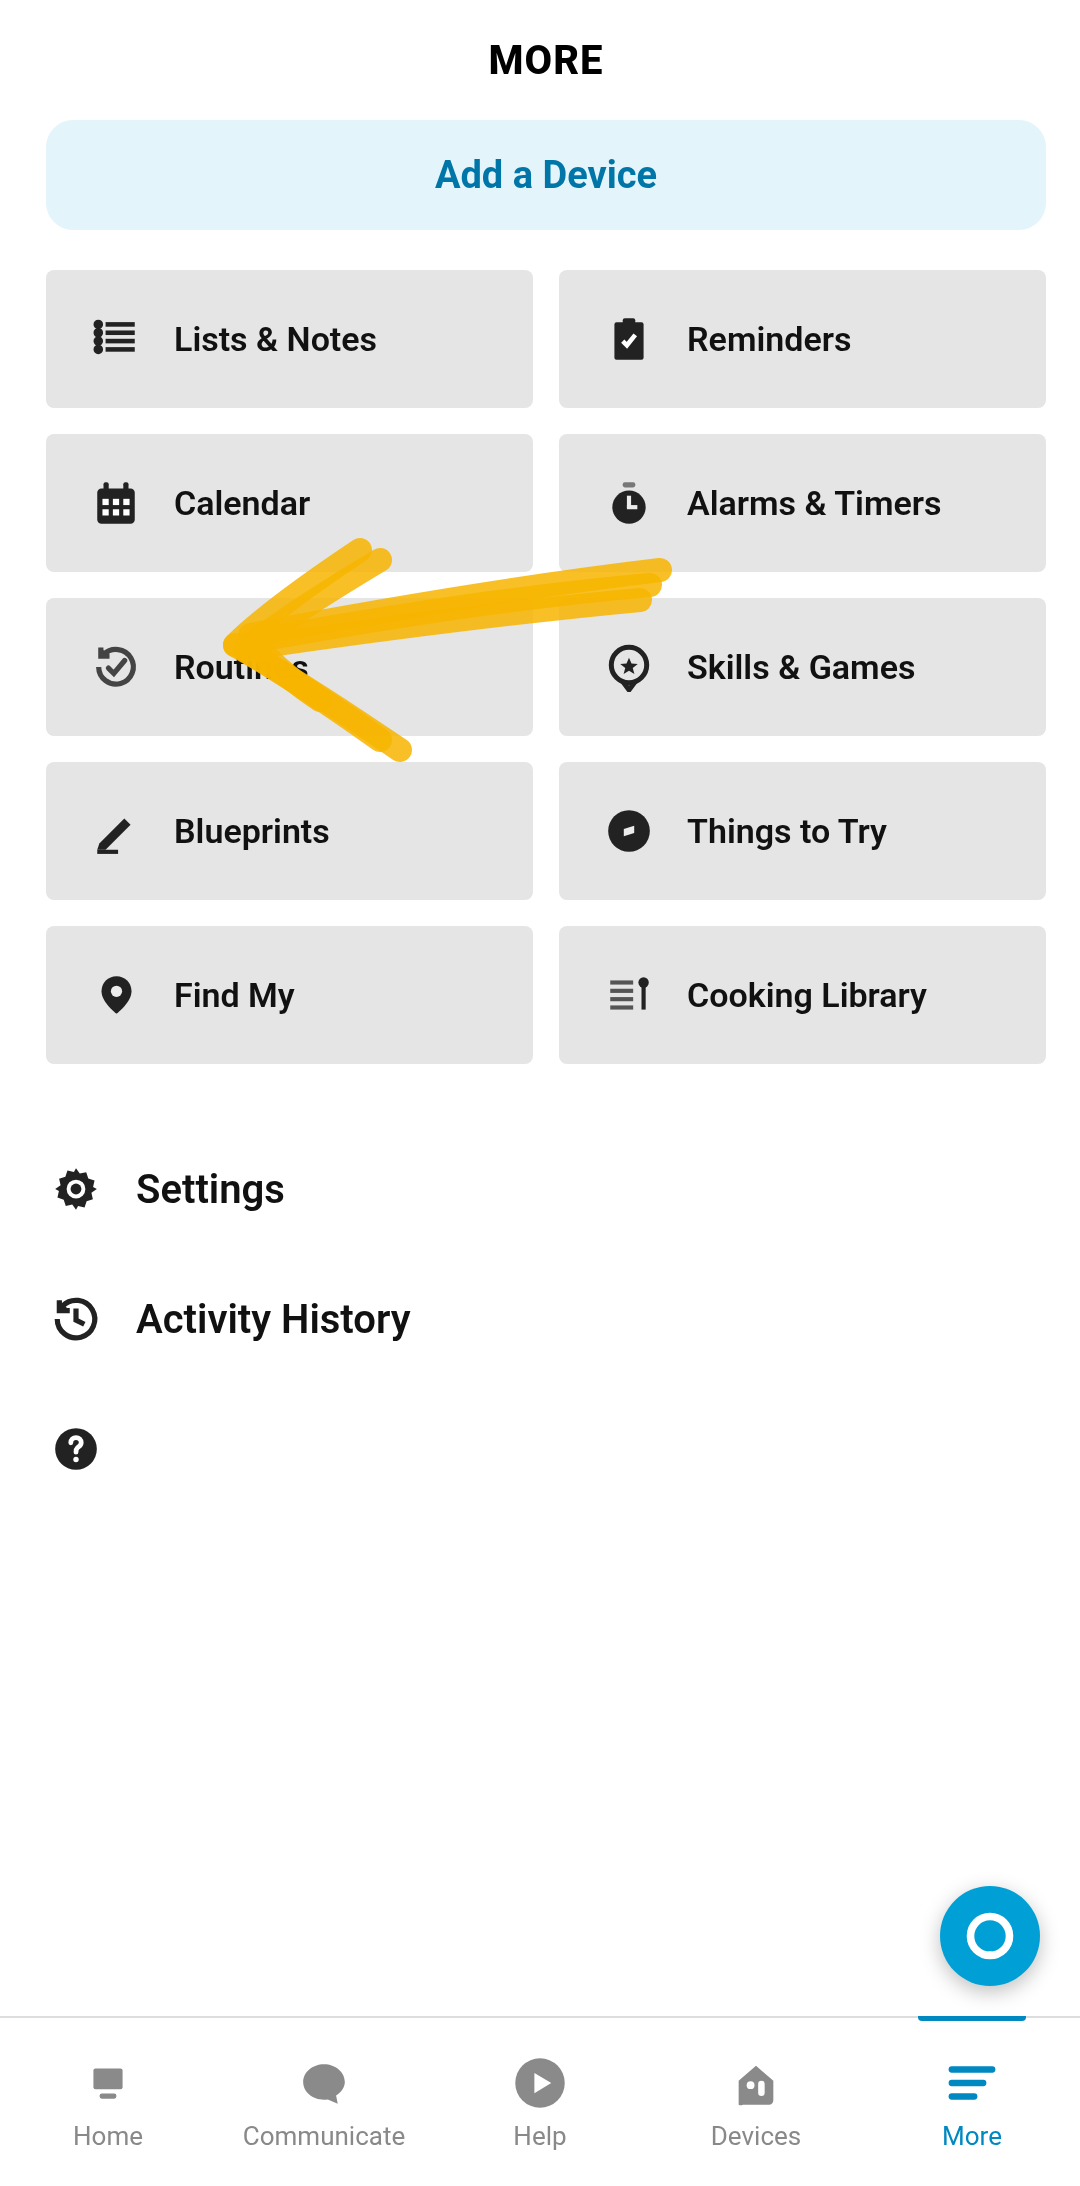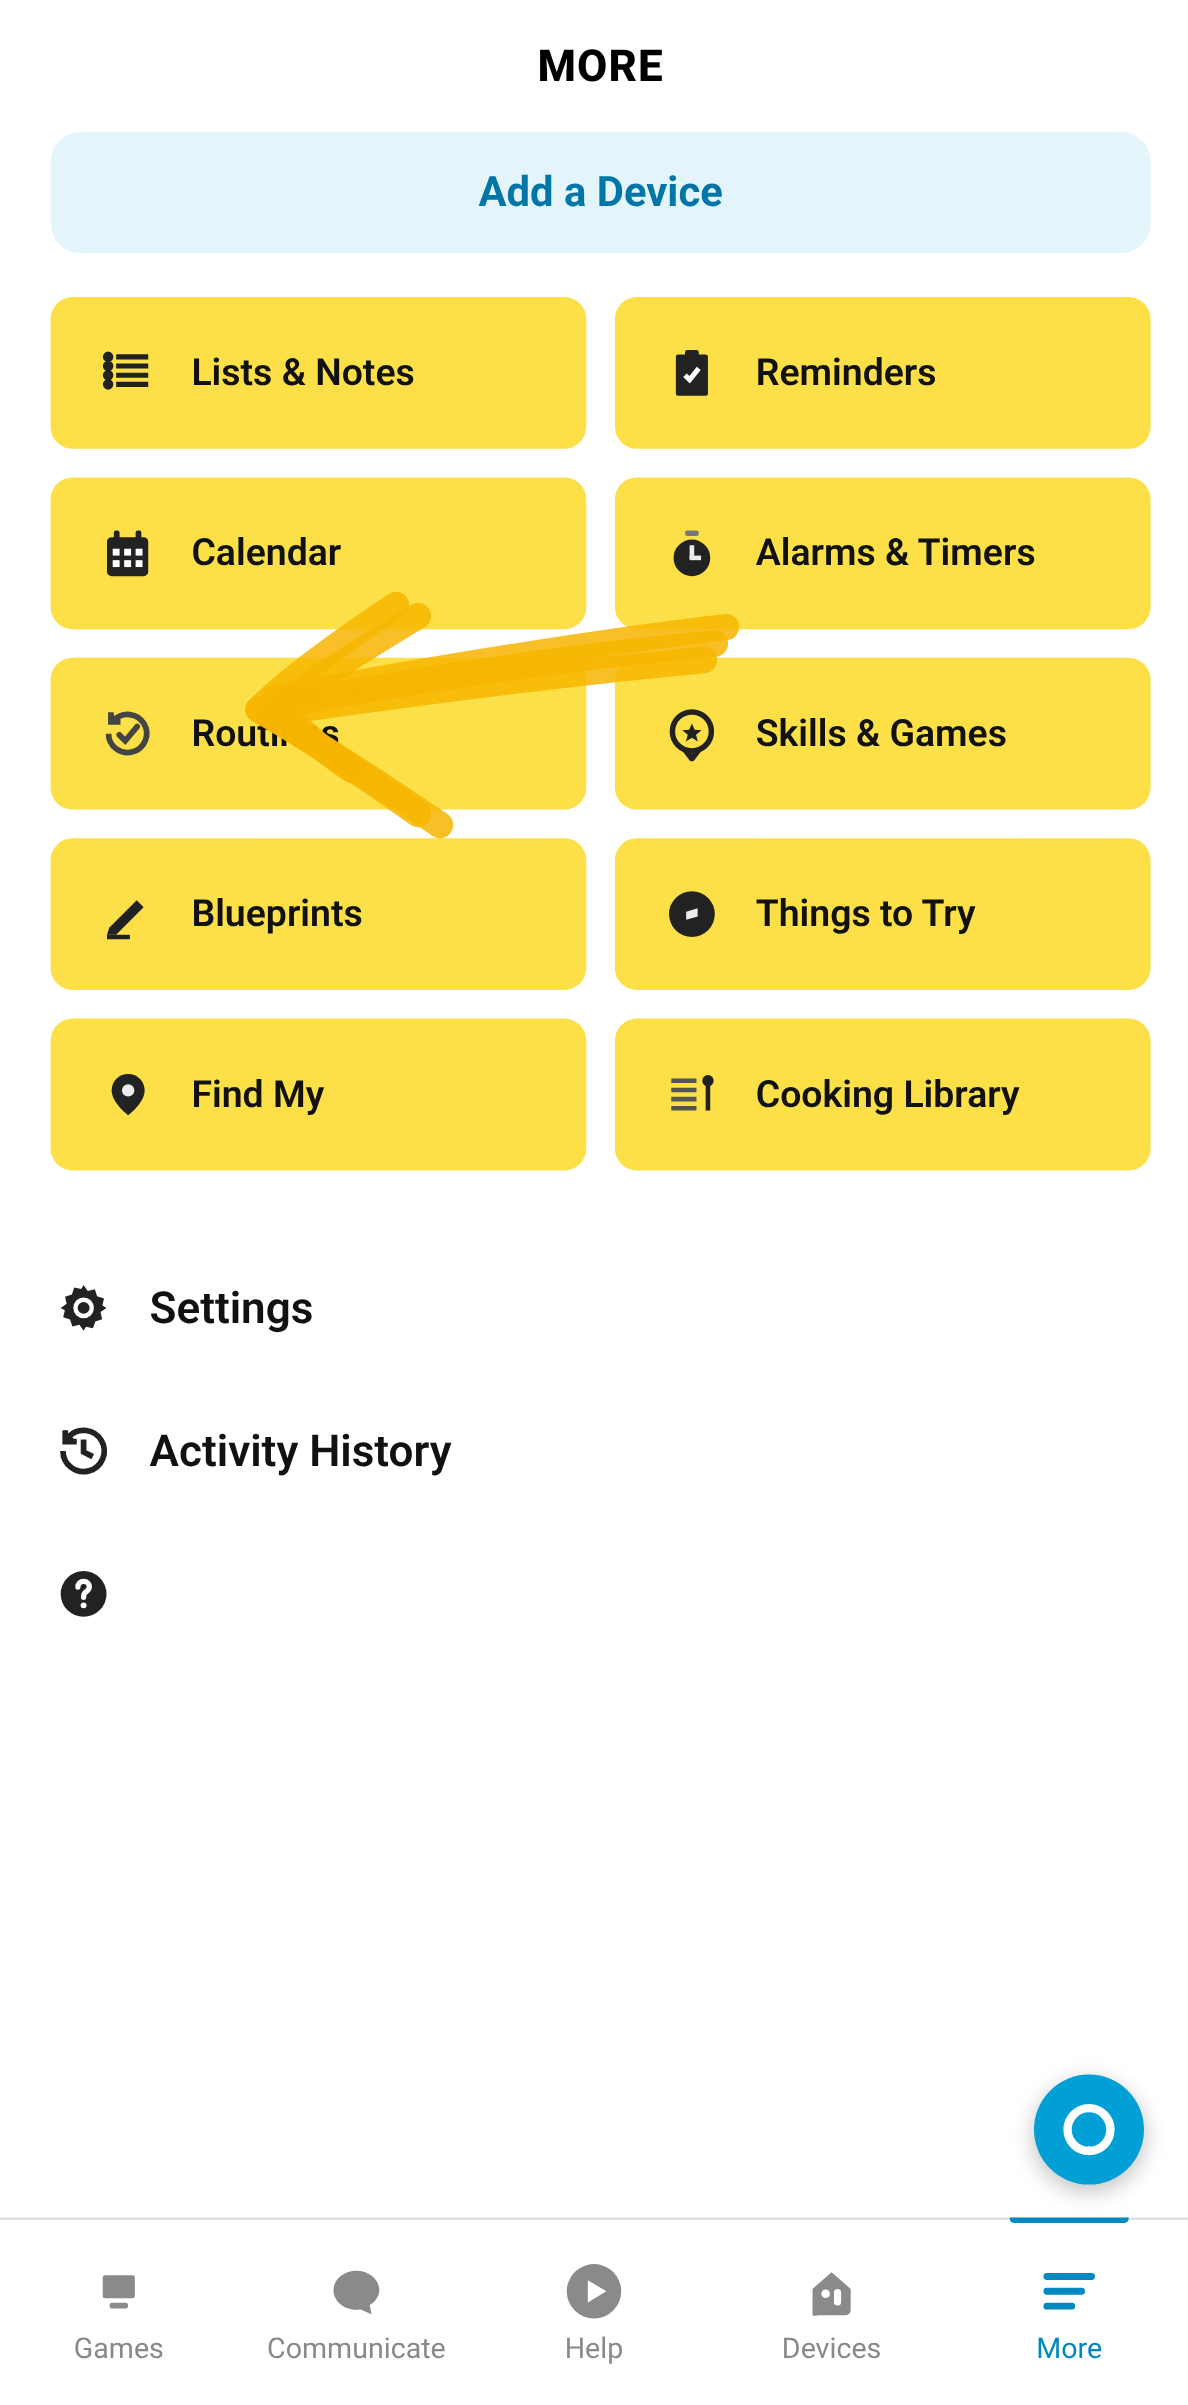--- a/index.html
+++ b/index.html
@@ -9,21 +9,21 @@
   
   .header { height: 120px; display: flex; align-items: center; justify-content: center; }
   .header-title { font-size: 40px; font-weight: 800; letter-spacing: 1px; }
 
   
   .add-device { margin: 0 34px 40px 34px; height: 110px; border-radius: 27px; background: #e3f4fa; display: flex; align-items: center; justify-content: center; cursor: pointer; }
   .add-device-label { color: #0076a8; font-size: 38px; font-weight: 700; }
 
   
   .grid { margin: 0 34px; display: grid; grid-template-columns: 1fr 1fr; gap: 26px; position: relative; z-index: 1; }
-  .card { background: #fde047; border-radius: 20px; height: 138px; display: flex; align-items: center; padding-left: 30px; cursor: pointer; }
+  .card { background: #e5e5e5; border-radius: 8px; height: 138px; display: flex; align-items: center; padding-left: 30px; cursor: pointer; }
   .card .icon-wrap { width: 80px; display: flex; align-items: center; justify-content: center; color: #333; }
   .card .label { font-size: 34px; font-weight: 600; color: #111; margin-left: 18px; line-height: 1.2; }
 
   
   .sec-list { margin: 60px 34px 0 34px; }
   .sec-row { display: flex; align-items: center; height: 130px; cursor: pointer; }
   .sec-row .icon-wrap { width: 60px; display: flex; align-items: center; justify-content: center; color: #333; }
   .sec-row .label { font-size: 40px; font-weight: 600; margin-left: 30px; color: #111; }
 
   
@@ -240,21 +240,21 @@
   <div class="navbar">
     <div class="nav-active-indicator"></div>
 
     <div class="nav-item">
       <div class="nav-icon">
         <svg viewBox="0 0 24 24" width="50" height="50" fill="#8a8a8a">
           <rect x="5" y="5" width="14" height="10" rx="1"></rect>
           <rect x="8" y="17" width="8" height="2.5" rx="1"></rect>
         </svg>
       </div>
-      <div class="nav-label">Games</div>
+      <div class="nav-label">Home</div>
     </div>
 
     <div class="nav-item">
       <div class="nav-icon">
         <svg viewBox="0 0 24 24" width="50" height="50" fill="#8a8a8a">
           <path d="M12 3C6.5 3 2 6.8 2 11.5c0 4.7 4.5 8.5 10 8.5.6 0 1.2 0 1.8-.1l4.8 2.1-.8-4c2.5-1.5 4.2-4 4.2-6.5C22 6.8 17.5 3 12 3Z"></path>
         </svg>
       </div>
       <div class="nav-label">Communicate</div>
     </div>

